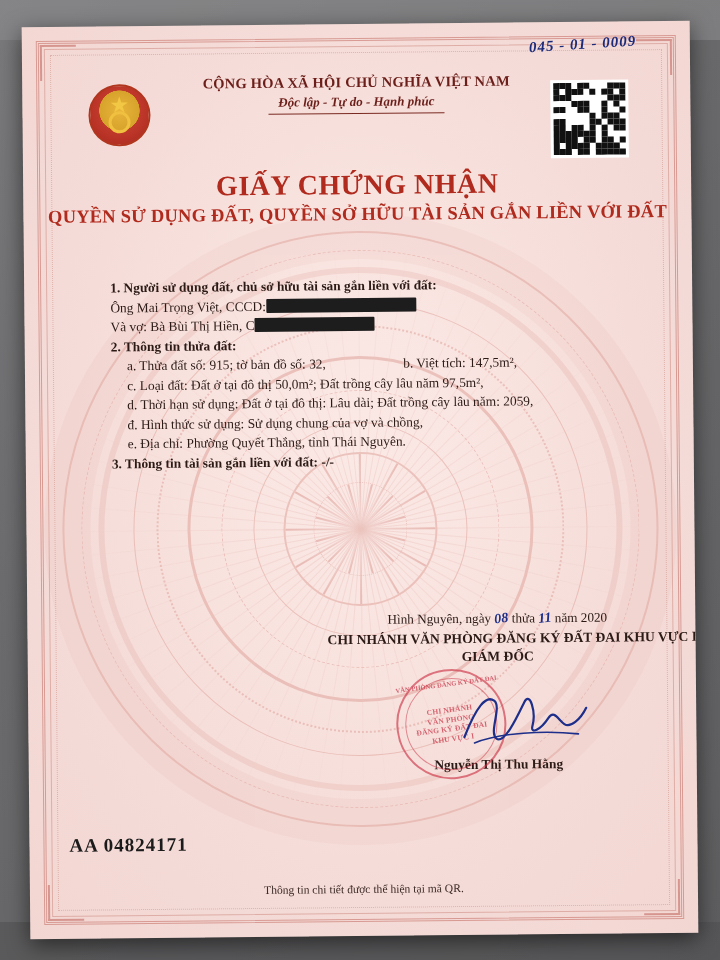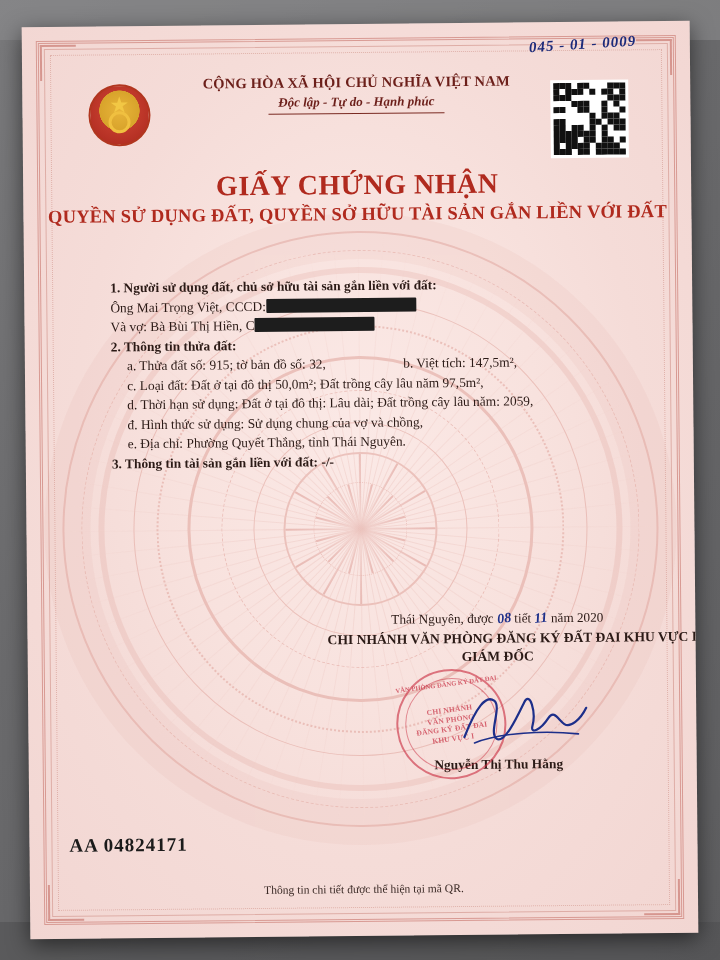--- a/index.html
+++ b/index.html
@@ -694,23 +694,23 @@
       <div class="l ind">c. Loại đất: Đất ở tại đô thị 50,0m²; Đất trồng cây lâu năm 97,5m²,</div>
       <div class="l ind">d. Thời hạn sử dụng: Đất ở tại đô thị: Lâu dài; Đất trồng cây lâu năm: 2059,</div>
       <div class="l ind">đ. Hình thức sử dụng: Sử dụng chung của vợ và chồng,</div>
       <div class="l ind">e. Địa chỉ: Phường Quyết Thắng, tỉnh Thái Nguyên.</div>
 
       <div class="l sec">3. Thông tin tài sản gắn liền với đất: -/-</div>
     </div>
 
     <div class="signblock">
       <div class="place-date">
-        <span>Thái Nguyên, được</span>
+        <span>Hình Nguyên, ngày</span>
         <span class="hw">08</span>
-        <span>tiết</span>
+        <span>thửa</span>
         <span class="hw">11</span>
         <span>năm 2020</span>
       </div>
       <div class="office">CHI NHÁNH VĂN PHÒNG ĐĂNG KÝ ĐẤT ĐAI KHU VỰC I</div>
       <div class="role">GIÁM ĐỐC</div>
       <div class="signer">Nguyễn Thị Thu Hằng</div>
     </div>
 
     <div class="seal">
       <div class="inner"></div>

